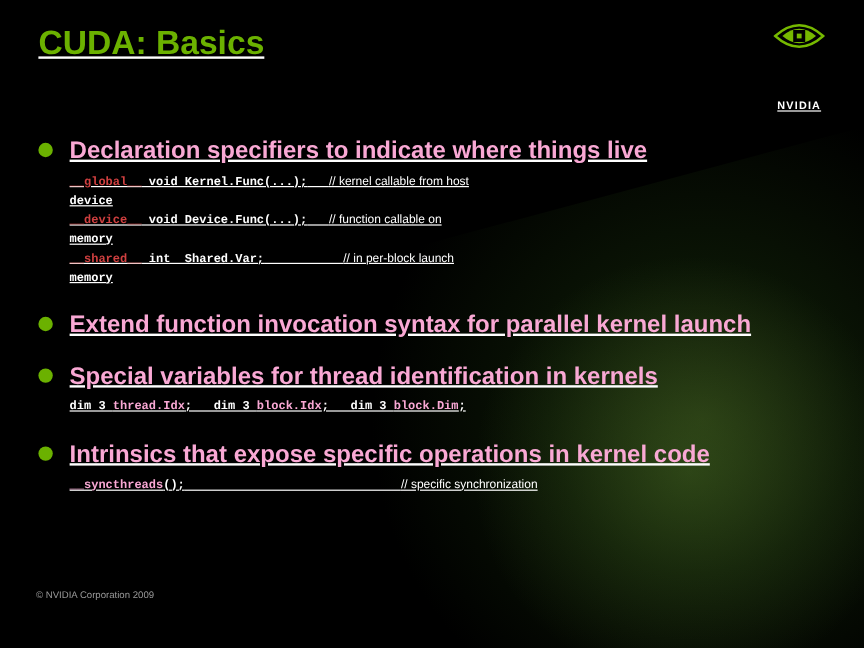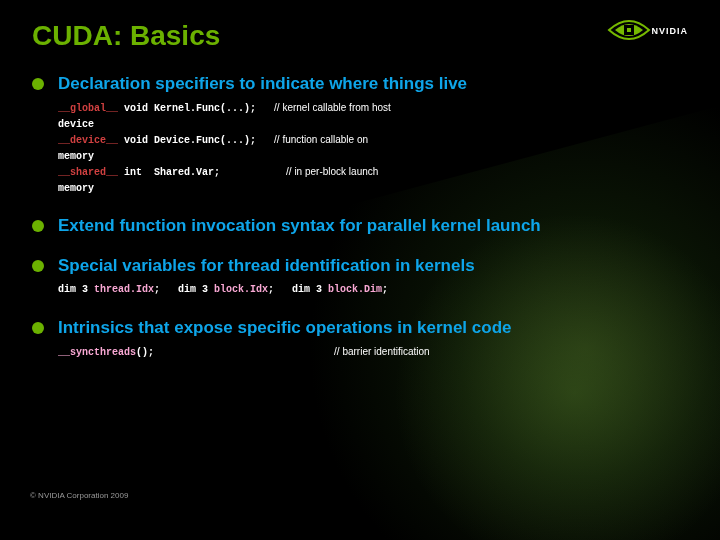--- a/index.html
+++ b/index.html
@@ -31,37 +31,39 @@
     background: radial-gradient(ellipse at 55% 45%, rgba(100,150,50,0.30) 0%, rgba(0,0,0,0) 55%);
     border-radius: 50%;
     transform: rotate(10deg);
     pointer-events: none;
   }
   .slide {
     position: relative;
     width: 100%;
     height: 100%;
     padding: 20px 32px 36px 32px;
+    text-decoration: underline;
   }
   .title-row {
     display: flex;
     align-items: flex-start;
     justify-content: space-between;
     margin-bottom: 22px;
   }
   h1 {
     color: #6bb100;
     font-size: 28px;
     font-weight: bold;
   }
   .logo {
     display: flex;
-    flex-direction: row;
+    flex-direction: column;
     align-items: center;
     margin-top: -4px;
+    gap: 38px;
   }
   .logo-eye {
     width: 44px;
     height: 28px;
   }
   .logo-text {
     color: #fff;
     font-size: 9px;
     font-weight: bold;
     letter-spacing: 1px;
@@ -78,23 +80,23 @@
   }
   .bullet {
     width: 12px;
     height: 12px;
     background: #6bb100;
     border-radius: 50%;
     flex-shrink: 0;
     margin-top: 4px;
   }
   .section-title {
-    font-size: 17px;
+    font-size: 20px;
     font-weight: bold;
-    color: #0ea5e9;
+    color: #f9a8d4;
   }
   .code-block {
     margin-left: 26px;
     font-family: "Courier New", monospace;
     font-size: 10px;
     line-height: 1.55;
     color: #fff;
     font-weight: bold;
   }
   .code-line {
@@ -164,19 +166,19 @@
         <div class="code-block">
           <div class="code-line"><span>dim 3 <span class="hl-green">thread.Idx</span>;   dim 3 <span class="hl-green">block.Idx</span>;   dim 3 <span class="hl-green">block.Dim</span>;</span></div>
         </div>
       </div>
       <div class="section">
         <div class="section-head">
           <div class="bullet"></div>
           <div class="section-title">Intrinsics that expose specific operations in kernel code</div>
         </div>
         <div class="code-block">
-          <div class="code-line"><span><span class="hl-green">__syncthreads</span>();</span><span>                              </span><span class="comment-part">// barrier identification</span></div>
+          <div class="code-line"><span><span class="hl-green">__syncthreads</span>();</span><span>                              </span><span class="comment-part">// specific synchronization</span></div>
         </div>
       </div>
     </div>
 
   <div class="footer">© NVIDIA Corporation 2009</div>
 </div>
 
 </body></html>

